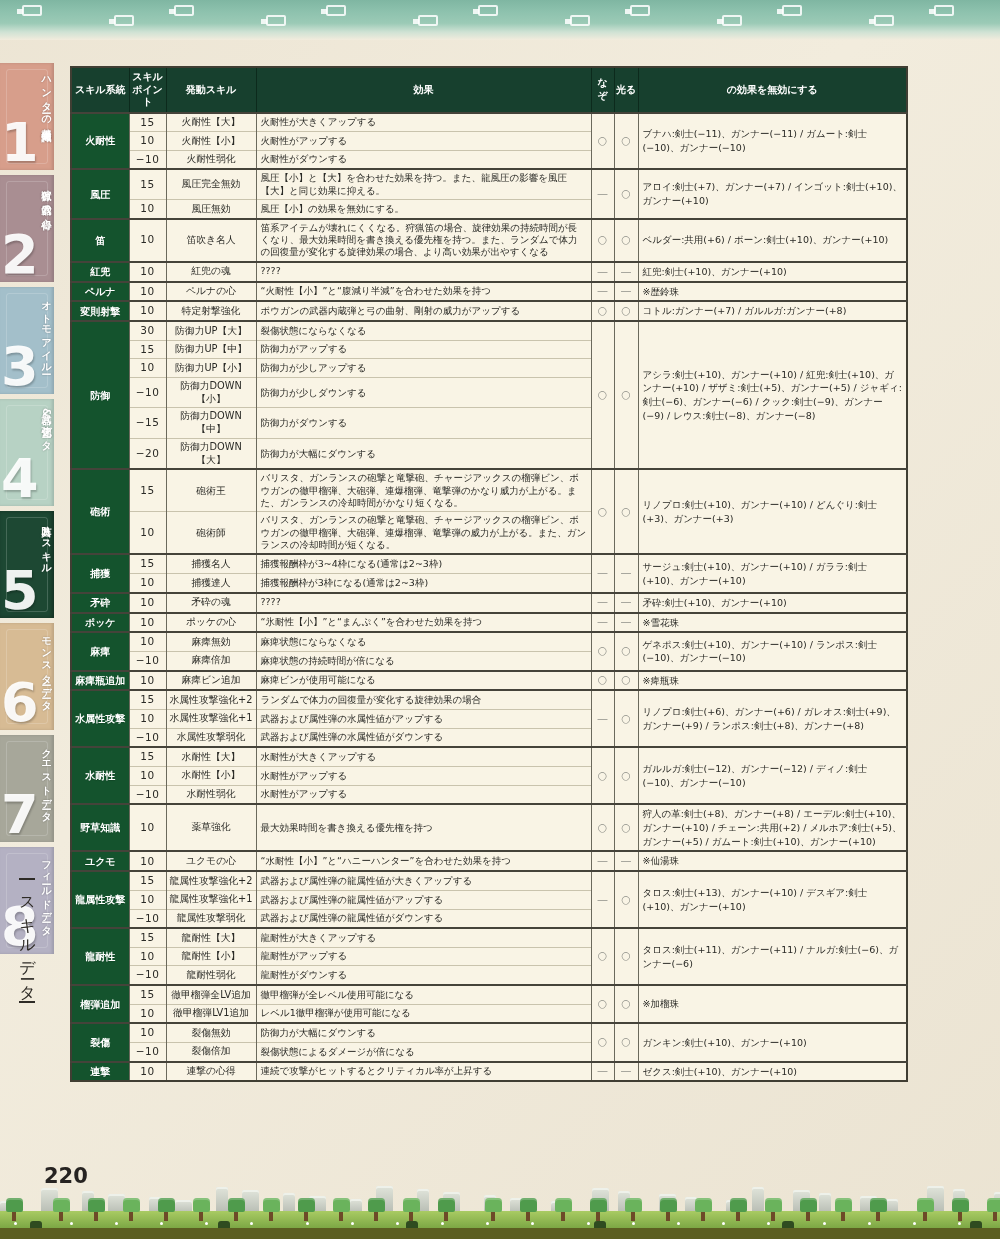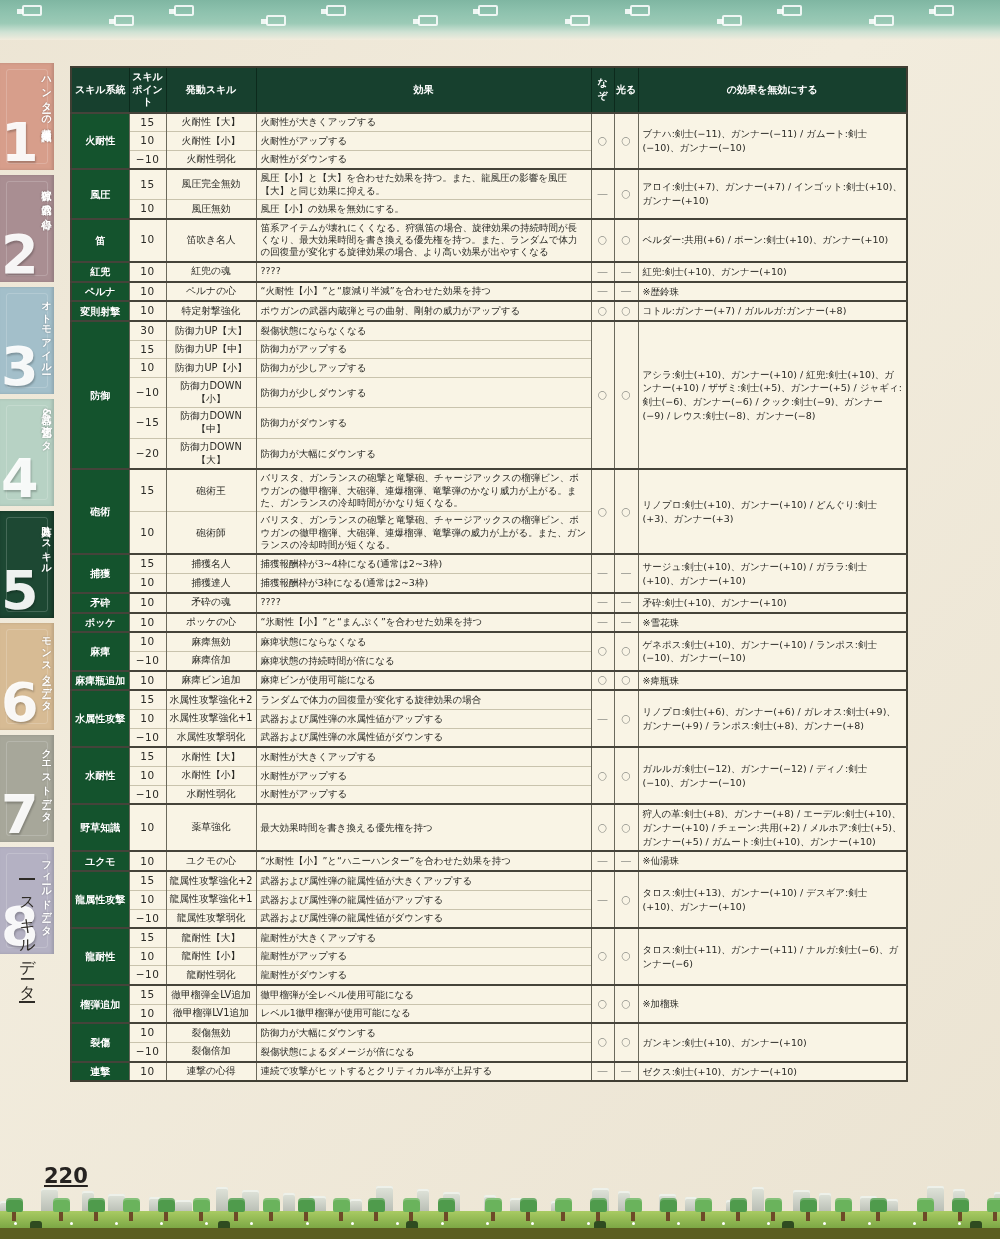--- a/index.html
+++ b/index.html
@@ -52,21 +52,21 @@
   .ground{position:absolute;left:0;right:0;bottom:0;height:11px;background:#5c5e21;z-index:6;}
   .ruin{position:absolute;bottom:24px;background:linear-gradient(#e0e4da,#b4b9b0);border-radius:2px 2px 0 0;
         box-shadow:inset 0 2px 0 #eef1ea;z-index:1;}
   .tree{position:absolute;bottom:27px;width:17px;height:14px;background:#4f9b4c;border-radius:4px 4px 2px 2px;z-index:5;
         box-shadow:inset 0 2px 0 rgba(255,255,255,.2);}
   .tree.t2{background:#6ab35c;}
   .trunk{position:absolute;bottom:18px;width:4px;height:10px;background:#6d4a28;z-index:4;}
   .bush{position:absolute;bottom:11px;width:12px;height:7px;background:#2f4b20;border-radius:3px 3px 0 0;z-index:5;}
   .flower{position:absolute;bottom:14px;width:3px;height:3px;background:#fff;border-radius:50%;z-index:5;}
 
-  .page-number{position:absolute;left:44px;top:1164px;font-size:21px;font-weight:bold;color:#262321;text-decoration:underline;}
+  .page-number{position:absolute;left:44px;top:1164px;font-size:21px;font-weight:bold;color:#262321;}
 </style>
 </head>
 <body>
 
 <div class="page">
 
   <div class="top-border">
       <span class="cloud" style="left: 22px; top: 5px;"></span>
       <span class="cloud" style="left: 114px; top: 15px;"></span>
       <span class="cloud" style="left: 174px; top: 5px;"></span>

